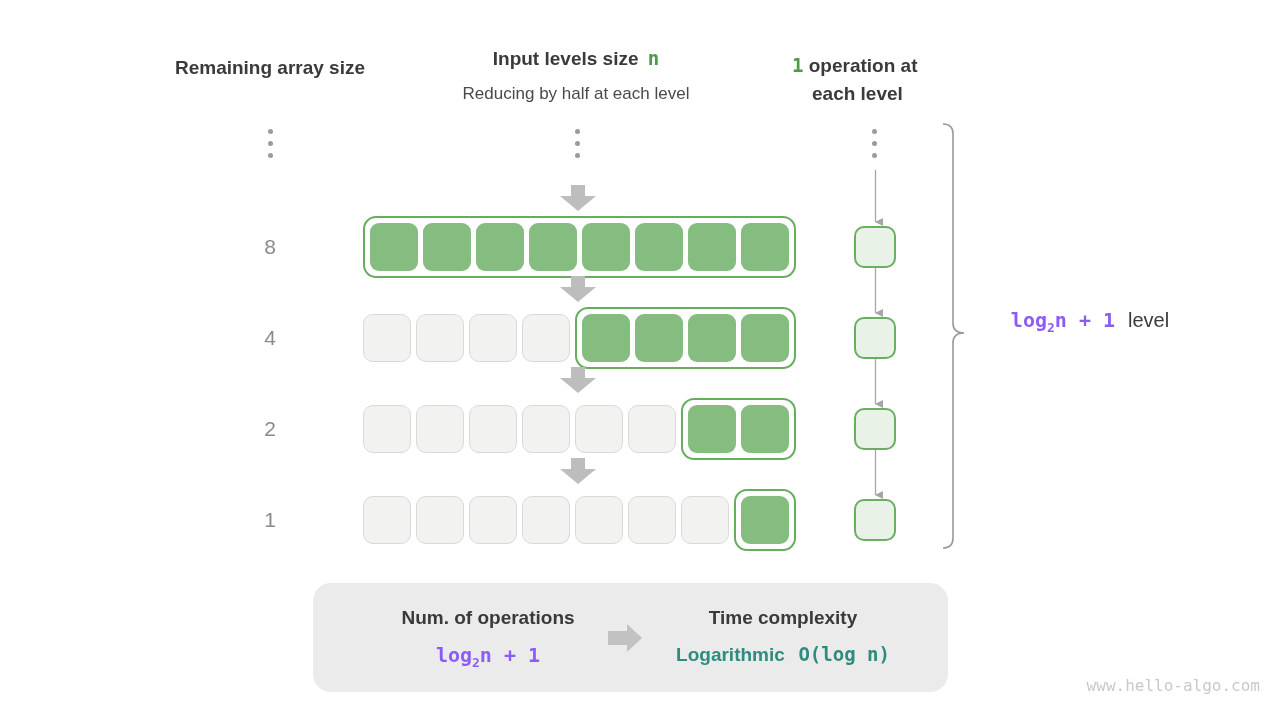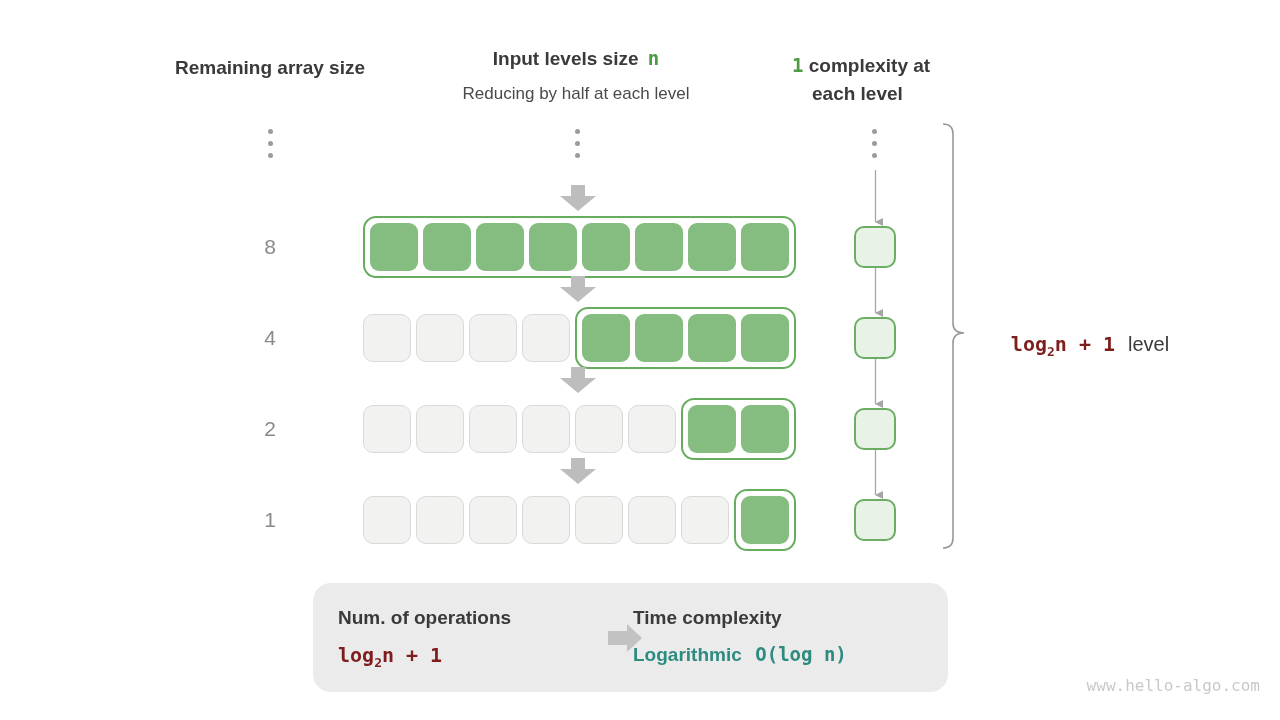--- a/index.html
+++ b/index.html
@@ -56,29 +56,29 @@
   
   .op-box {
     width: 42px; height: 42px; border-radius: 10px;
     background: #e9f2e6; border: 2.5px solid #6bad62;
   }
 
   
   #brace-label { left: 975px; top: 308px; width: 230px; text-align: center; }
   #brace-label .line1 { display: flex; justify-content: center; align-items: baseline; gap: 13px; font-size: 20px; }
   #brace-label .line2 { font-size: 20px; margin-top: 6px; color: #3a3a3a; }
-  .formula { font-family: "DejaVu Sans Mono", monospace; font-weight: 700; color: #7f1d1d; font-size: 20px; margin-top: 24px; }
+  .formula { font-family: "DejaVu Sans Mono", monospace; font-weight: 700; color: #8b5cf6; font-size: 20px; }
   .formula sub { font-size: 13px; }
 
   
   #summary-panel {
     left: 313px; top: 583px; width: 635px; height: 109px;
     background: #ebebeb; border-radius: 18px;
   }
-  .sum-block { position: absolute; width: 300px; }
+  .sum-block { position: absolute; width: 300px; text-align: center; }
   #sum-left  { left: 25px;  top: 24px; }
   #sum-right { left: 320px; top: 24px; }
   .sum-title { font-size: 19px; font-weight: 700; color: #3a3a3a; }
   .sum-value { margin-top: 14px; font-size: 20px; }
   .teal-word { color: #2e8b80; font-weight: 700; font-size: 19px; }
   .teal-mono { color: #2e8b80; font-weight: 700; font-family: "DejaVu Sans Mono", monospace; font-size: 19px; }
 
   .block-arrow-right { position: absolute; left: 295px; top: 41px; width: 34px; height: 28px; }
   .block-arrow-right .stem { position: absolute; left: 0; top: 7px; width: 19px; height: 14px; background: #c2c2c2; }
   .block-arrow-right .head {
@@ -102,21 +102,21 @@
 
 <div class="abs hdr" id="hdr-center">
   <span>Input levels size</span>
   <span class="green-mono" style="margin-left:4px">n</span>
 </div>
 <div class="abs hdr-sub" id="hdr-center-sub">Reducing by half at each level</div>
 
 <div class="abs hdr" id="hdr-right">
   <div>
     <span class="green-mono">1</span>
-    <span>complexity at</span>
+    <span>operation at</span>
   </div>
   <div class="line2">each level</div>
 </div>
 
 <div class="abs vdots" style="left:268px;top:129px">
     <span></span>
     <span></span>
     <span></span>
   </div>
 <div class="abs vdots" style="left:575px;top:129px">

